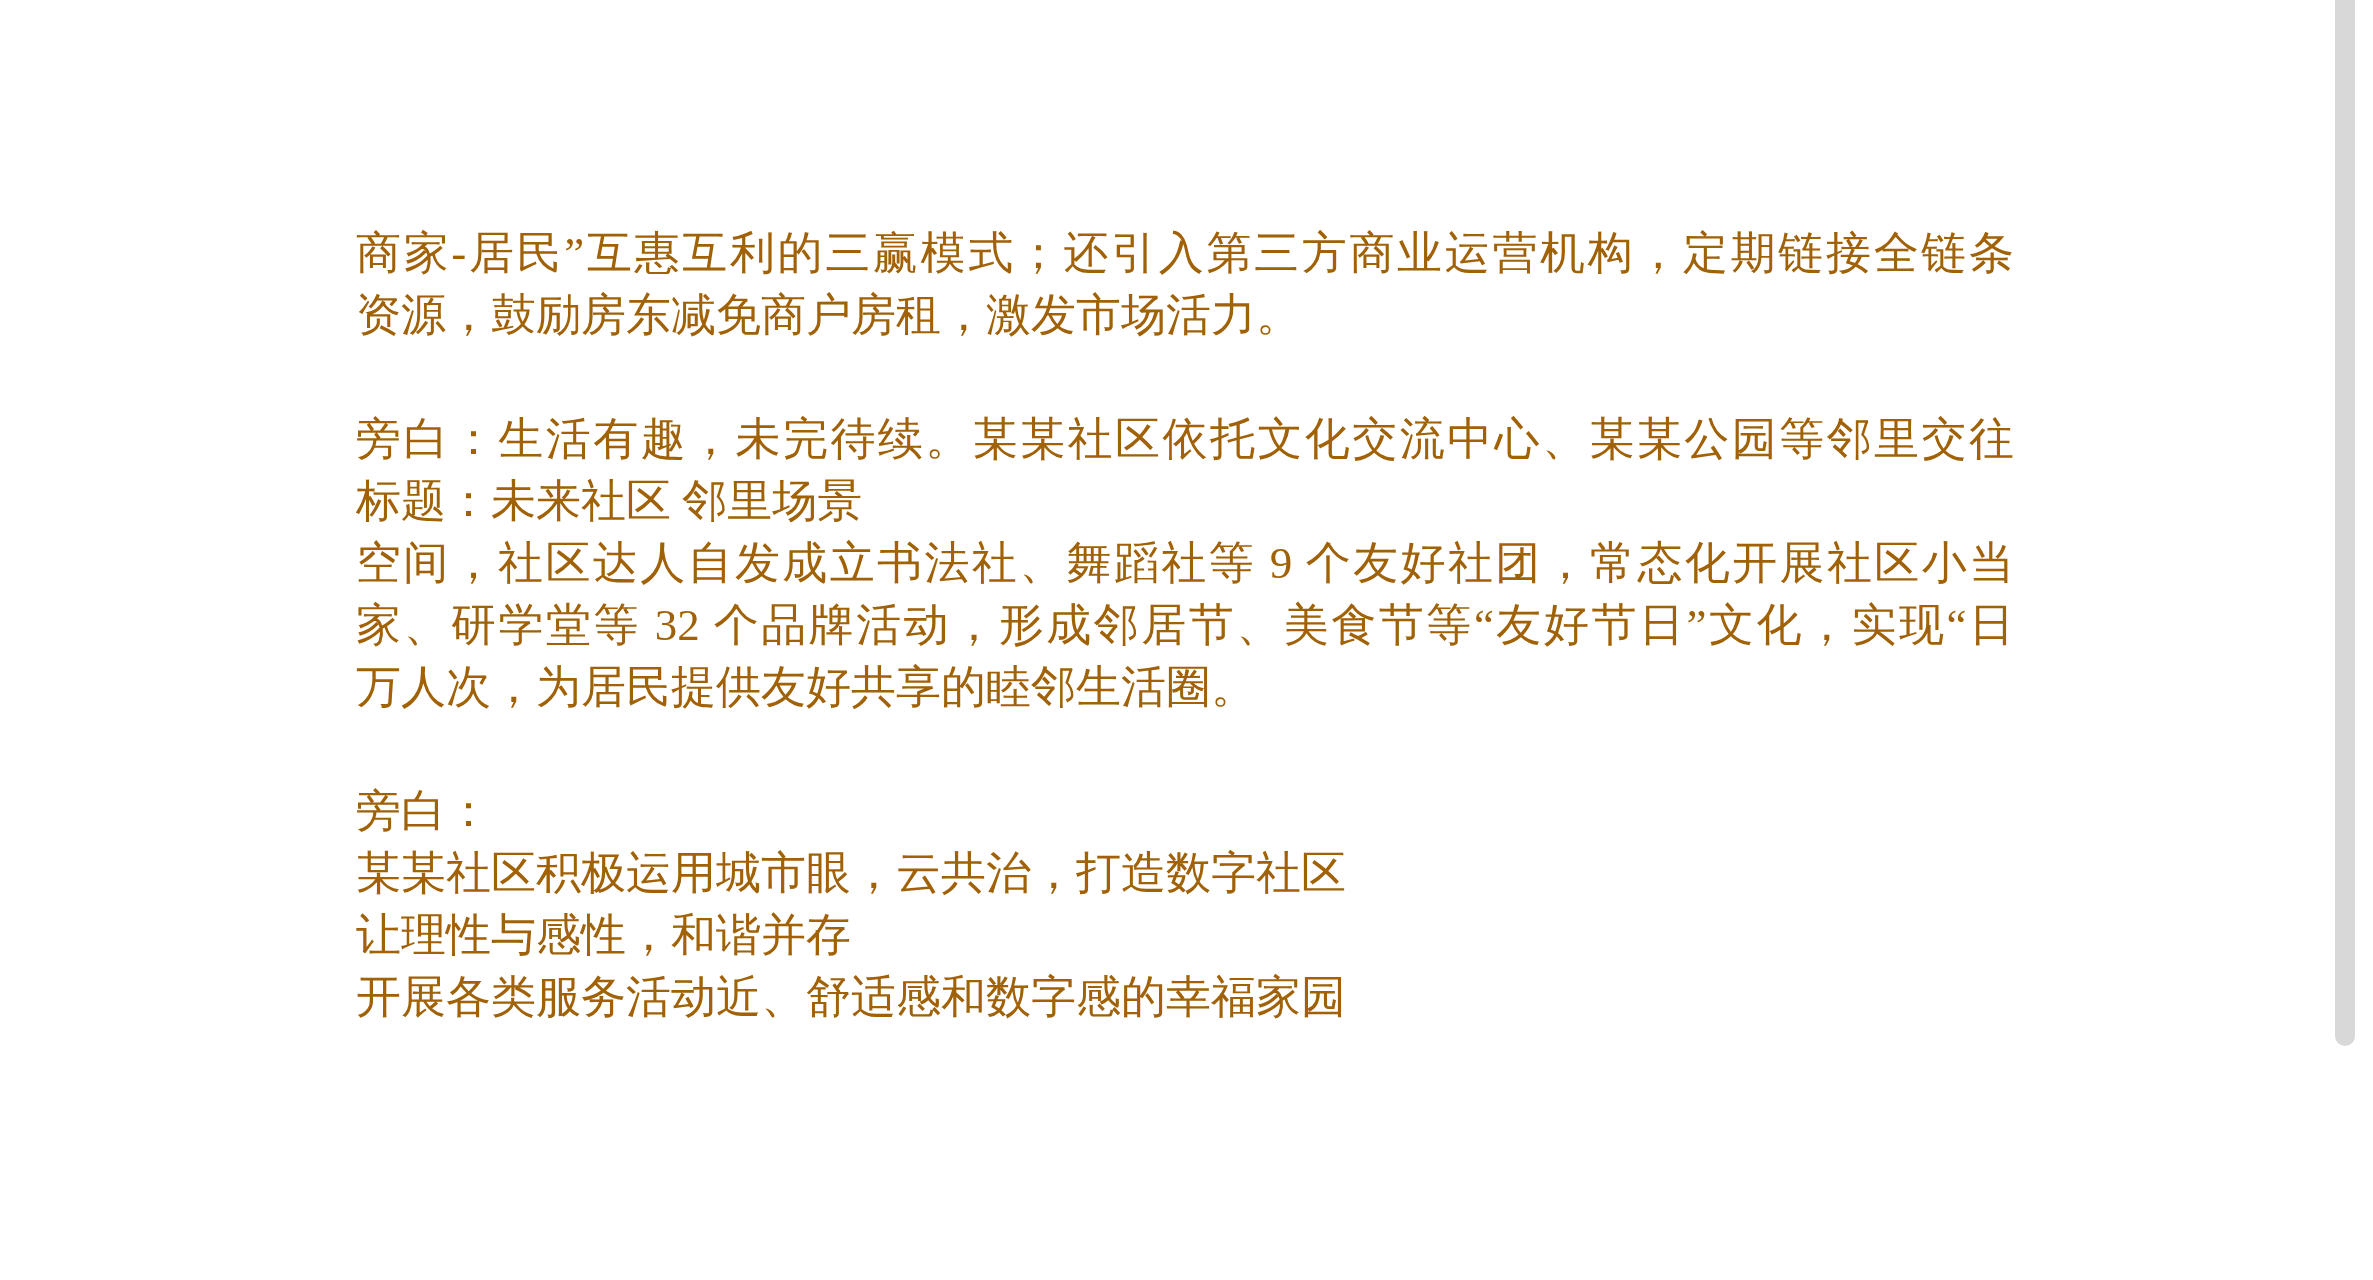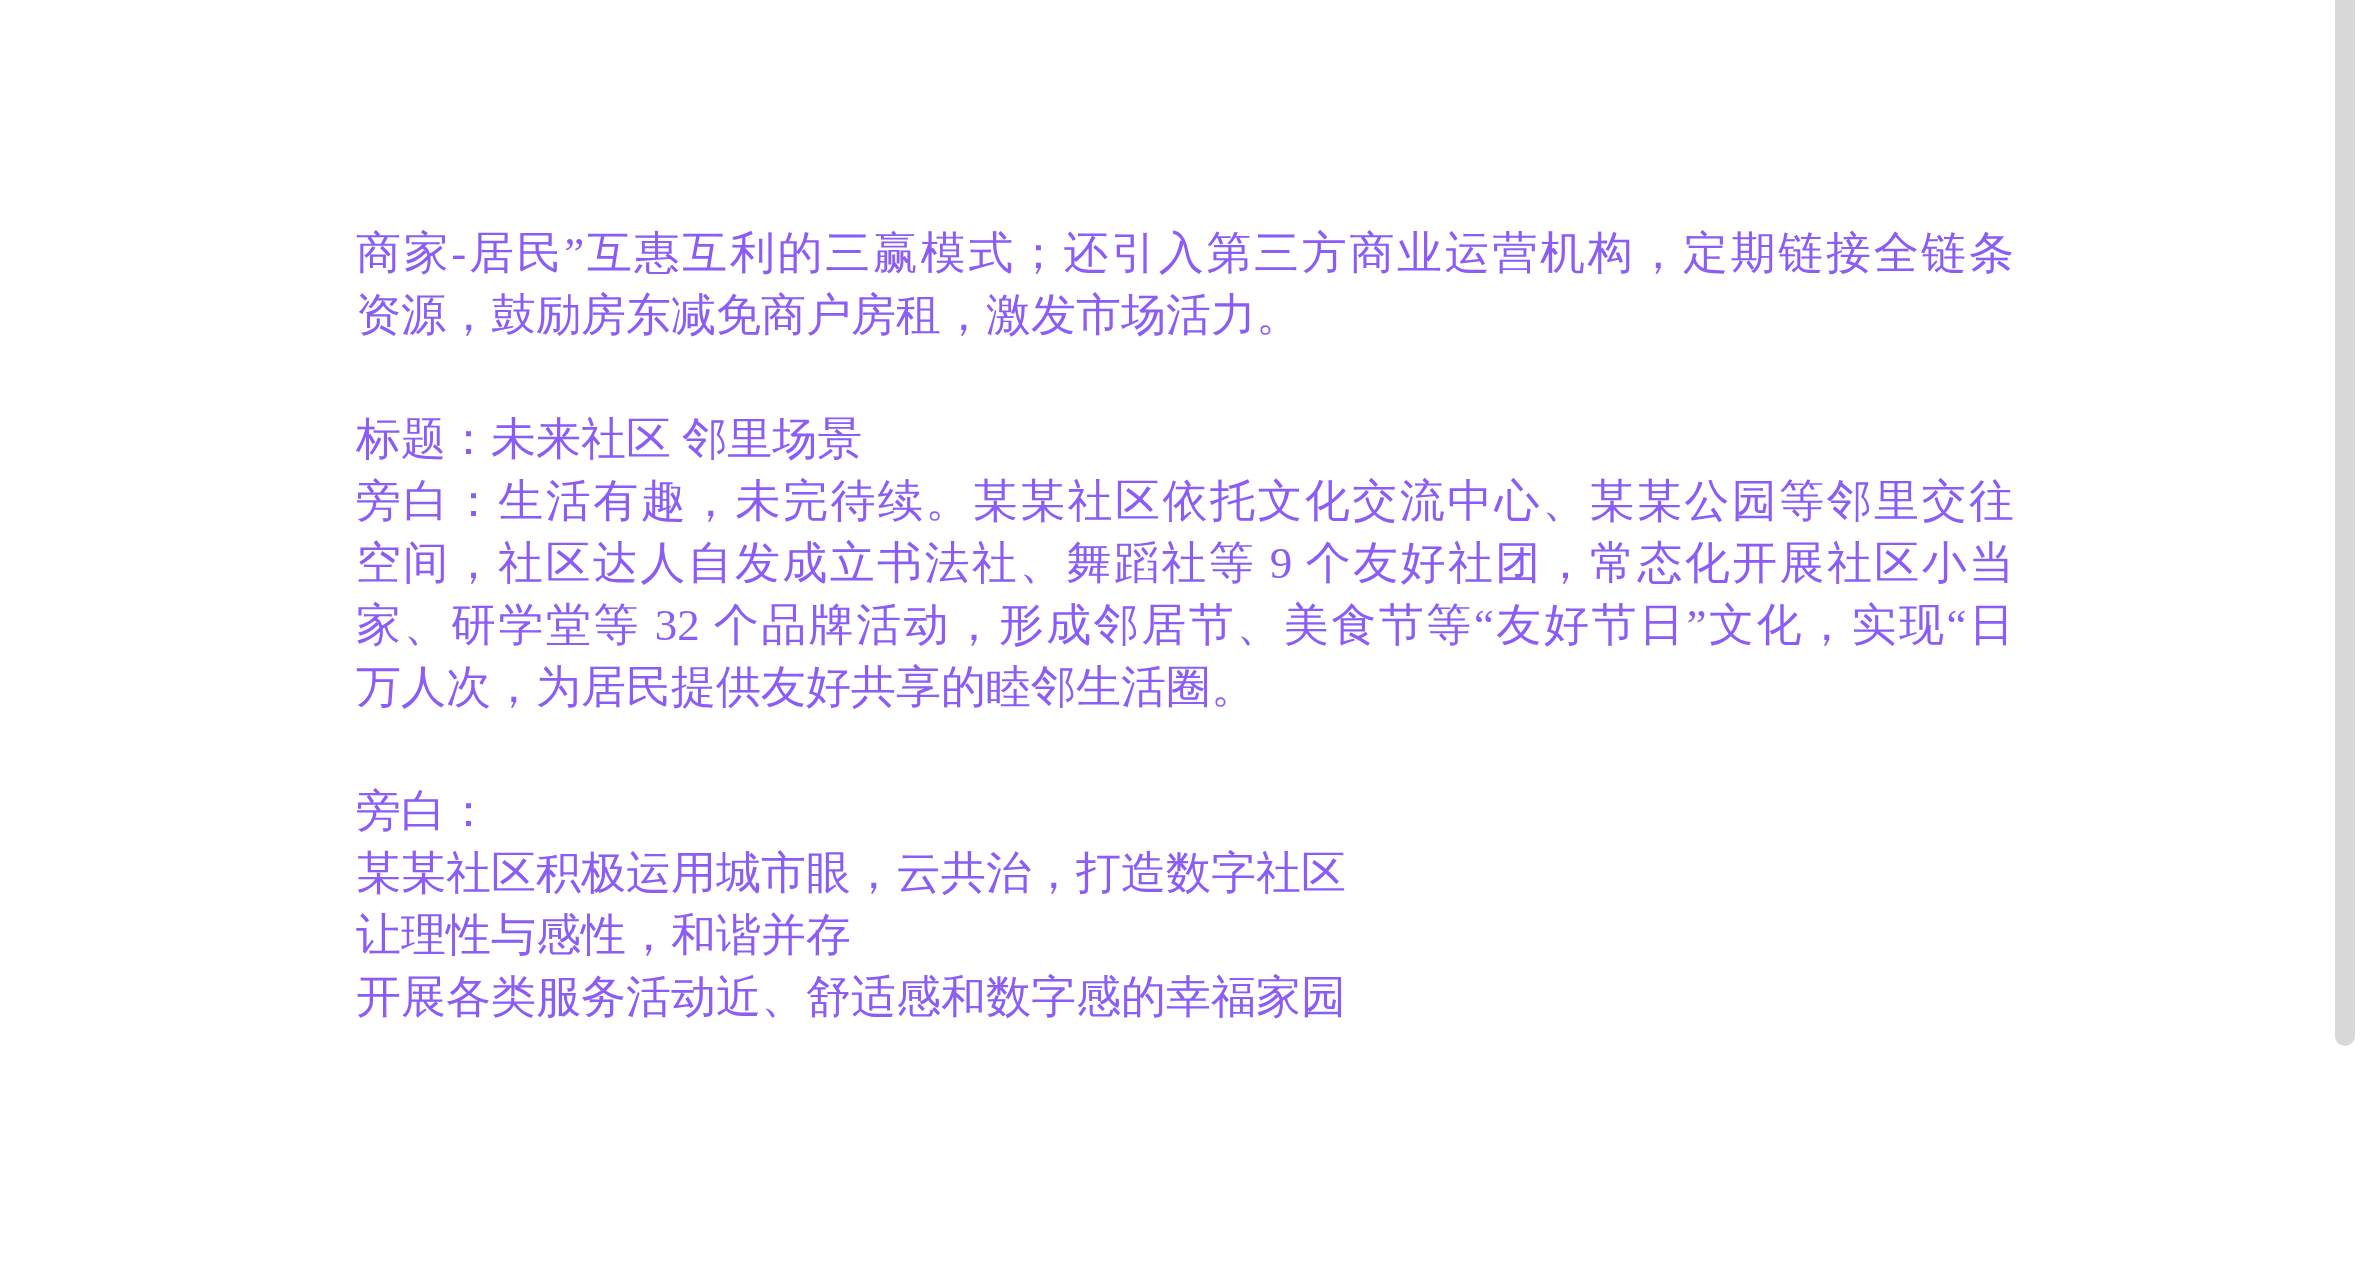--- a/index.html
+++ b/index.html
@@ -17,21 +17,21 @@
   .page {
     position: absolute;
     inset: 0;
     background: #ffffff;
   }
   .text-block {
     position: absolute;
     left: 356px;
     top: 222px;
     width: 1658px;
-    color: #8b5cf6;
+    color: #a16207;
     font-size: 45px;
     line-height: 62px;
   }
   .para {
     margin: 0 0 62px 0; 
   }
   .para:last-child {
     margin-bottom: 16px;
   }
   .line {
@@ -58,22 +58,22 @@
 <div class="page">
 
   <div class="text-block">
 
     <div class="para">
       <div class="line fill">商家-居民”互惠互利的三赢模式；还引入第三方商业运营机构，定期链接全链条</div>
       <div class="line">资源，鼓励房东减免商户房租，激发市场活力。</div>
     </div>
 
     <div class="para">
+      <div class="line fill">旁白：生活有趣，未完待续。某某社区依托文化交流中心、某某公园等邻里交往</div>
       <div class="line">标题：未来社区 邻里场景</div>
-      <div class="line fill">旁白：生活有趣，未完待续。某某社区依托文化交流中心、某某公园等邻里交往</div>
       <div class="line fill">空间，社区达人自发成立书法社、舞蹈社等 9 个友好社团，常态化开展社区小当</div>
       <div class="line fill">家、研学堂等 32 个品牌活动，形成邻居节、美食节等“友好节日”文化，实现“日</div>
       <div class="line">万人次，为居民提供友好共享的睦邻生活圈。</div>
     </div>
 
     <div class="para">
       <div class="line">旁白：</div>
       <div class="line">某某社区积极运用城市眼，云共治，打造数字社区</div>
       <div class="line">让理性与感性，和谐并存</div>
       <div class="line">开展各类服务活动近、舒适感和数字感的幸福家园</div>

